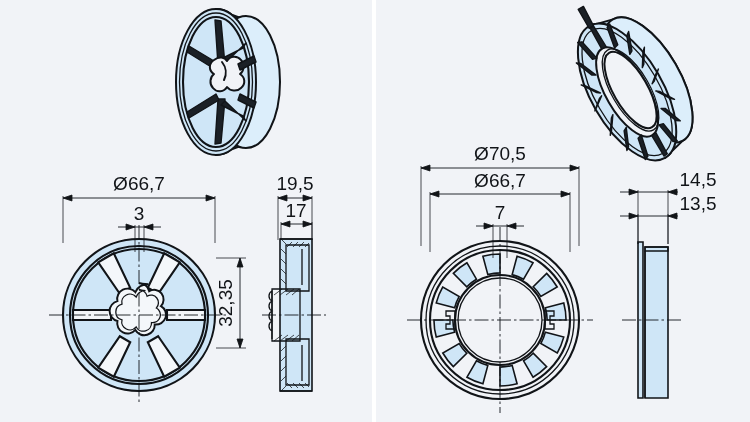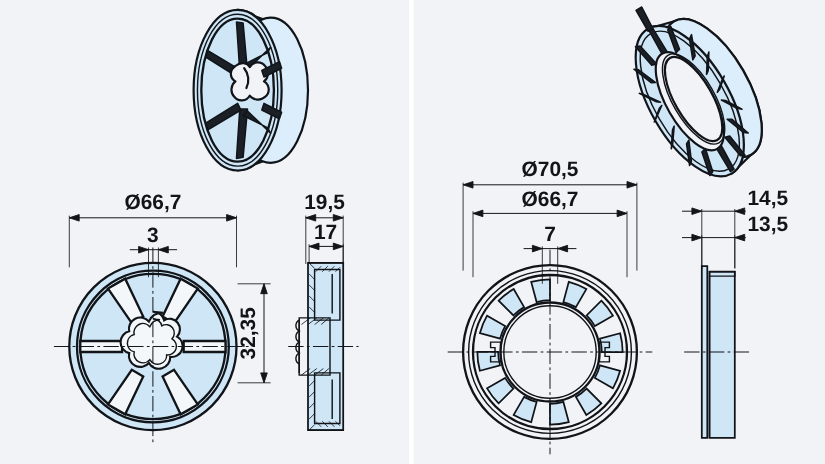--- a/index.html
+++ b/index.html
@@ -20,21 +20,20 @@
     top: 0;
     width: 4px;
     height: 422px;
     background: #ffffff;
   }
   svg { display: block; }
   .panel {
     position: absolute;
     top: 0;
     height: 422px;
-    font-weight: bold;
   }
   #left-panel  { left: 0;   width: 372px; }
   #right-panel { left: 376px; width: 374px; }
 
   
   .outline      { fill: none; stroke: #111418; stroke-width: 2.1; }
   .outline-thin { fill: none; stroke: #111418; stroke-width: 1.3; }
   .fill-blue    { fill: #cfe6f7; stroke: #111418; stroke-width: 2.1; }
   .fill-blue-2  { fill: #cfe6f7; stroke: #111418; stroke-width: 1.6; }
   .fill-white   { fill: #f4f7fa; stroke: #111418; stroke-width: 2.1; }

